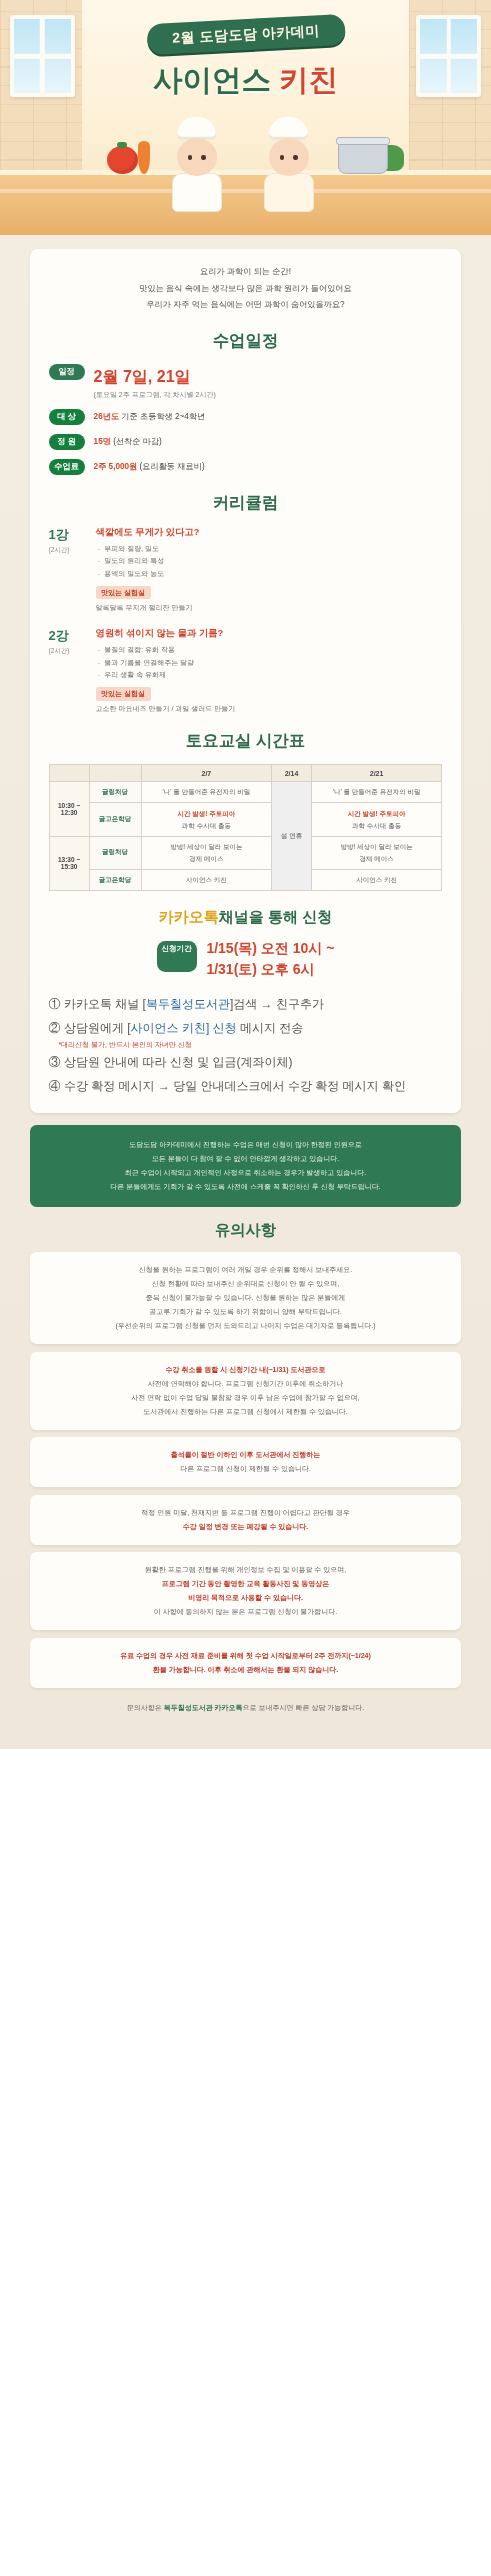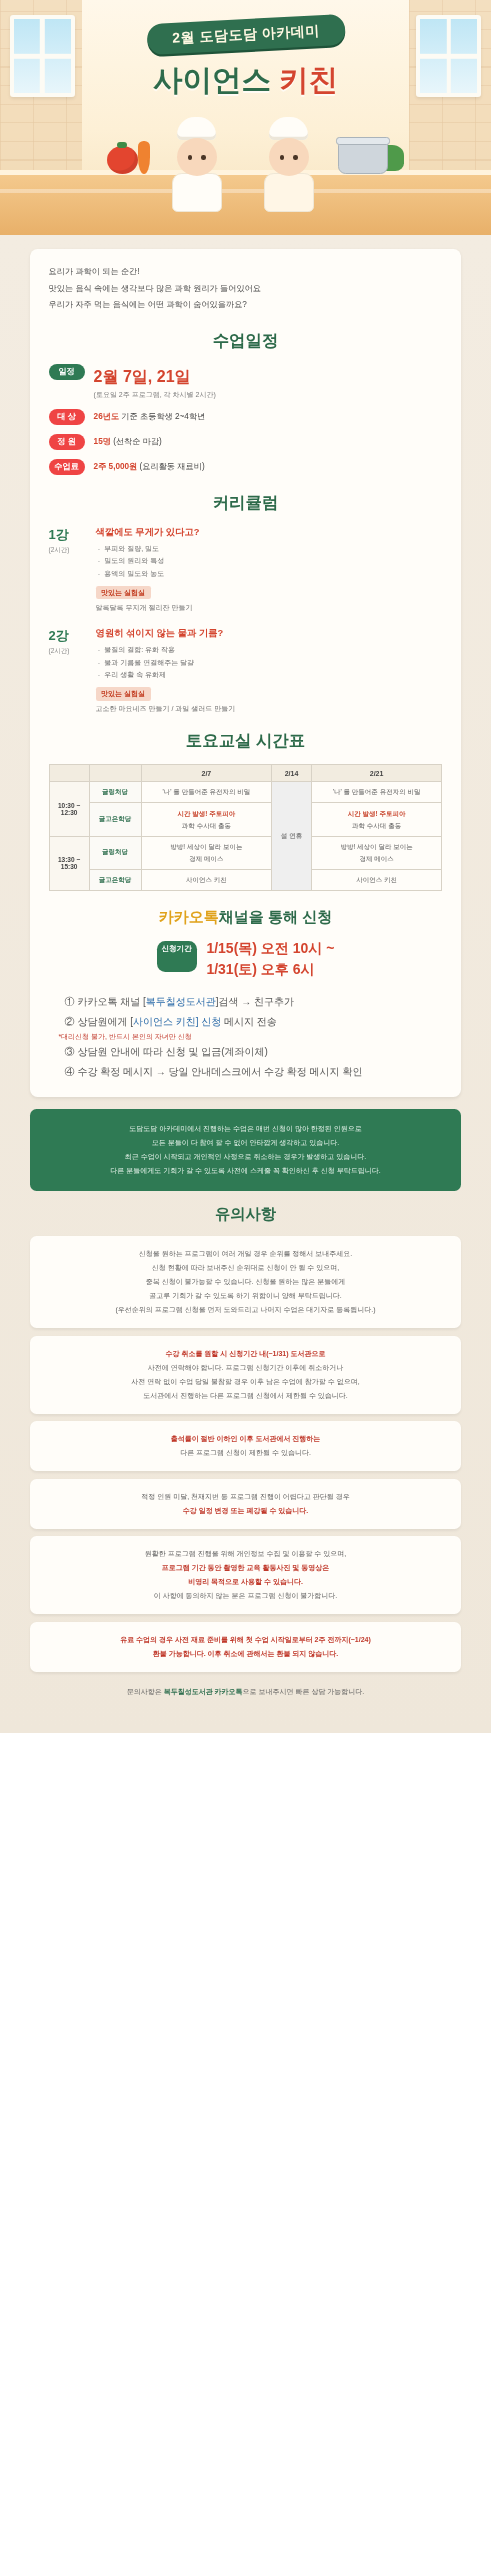--- a/index.html
+++ b/index.html
@@ -126,35 +126,35 @@
     padding: 14px 0 22px;
   }
   .card {
     width: 431px; margin: 0 auto 12px;
     background: #fffdf9;
     border-radius: 7.6px;
     box-shadow: 0 1.1px 3.3px rgba(0,0,0,.07);
     padding: 15.3px 18.6px;
   }
 
-  .intro { line-height: 2.0; font-size: 8.2px; color: #4a4a4a; }
+  .intro { text-align: center; line-height: 2.0; font-size: 8.2px; color: #4a4a4a; }
 
   .sec-title {
     text-align: center; font-size: 16.4px; font-weight: bold;
     color: #2d6a4a; margin: 16.4px 0 12px;
   }
 
   
   .srow { display: flex; align-items: flex-start; margin-bottom: 8.7px; }
   .stag {
     flex: 0 0 36px; height: 16.4px; line-height: 16.4px; text-align: center;
     background: #2f7a54; color: #fff; border-radius: 8.2px;
     font-size: 8.2px; font-weight: bold; margin-right: 9px;
   }
-  .stag.orange { background: #ef4444; }
+  .stag.orange { background: #15803d; }
   .sval { flex: 1; font-size: 8.2px; color: #444; padding-top: 2.2px; }
   .sval .big { font-size: 16px; font-weight: bold; color: #d4452f; display: block; line-height: 1.35; }
   .sval .big2 { font-size: 14px; font-weight: bold; color: #e07a2d; display: block; line-height: 1.4; }
   .sval .sub { font-size: 7px; color: #7a7a7a; display: block; margin-top: 2.2px; }
   .sval .num { color: #d4452f; font-weight: bold; }
 
   
   .lesson { display: flex; margin-bottom: 14px; }
   .lesson-no { flex: 0 0 47px; }
   .lesson-no .n { font-size: 13px; font-weight: bold; color: #2f7a54; }
@@ -187,21 +187,21 @@
   .apply-title { text-align: center; font-size: 15px; font-weight: bold; color: #2d6a4a; margin: 16.4px 0 11px; }
   .apply-title .hl { color: #e0a21b; }
   .apply-row { display: flex; align-items: flex-start; justify-content: center; }
   .apply-row .tag {
     flex: 0 0 40px; height: 31px; line-height: 16.4px; text-align: center;
     background: #2f7a54; color: #fff; border-radius: 8.2px; font-size: 7.6px; font-weight: bold;
     margin-right: 9.8px; margin-top: 3.3px;
   }
   .apply-row .dates { font-size: 14px; font-weight: bold; color: #d4452f; line-height: 1.5; }
   .steps { margin-top: 12px; }
-  .steps .st { font-size: 10px; color: #555; line-height: 2.0; margin-left: 16px; }
+  .steps .st { font-size: 12px; color: #555; line-height: 2.0; }
   .steps .st .blue { color: #2a6aa8; }
   .steps .note { font-size: 7px; color: #c0392b; padding-left: 9.8px; }
 
   
   .green-box {
     width: 431px; margin: 0 auto 13px;
     background: #2f7a54; color: #eaf6ee;
     border-radius: 6.5px; padding: 13px 19.6px;
     font-size: 7px; line-height: 2.0; text-align: center;
   }

